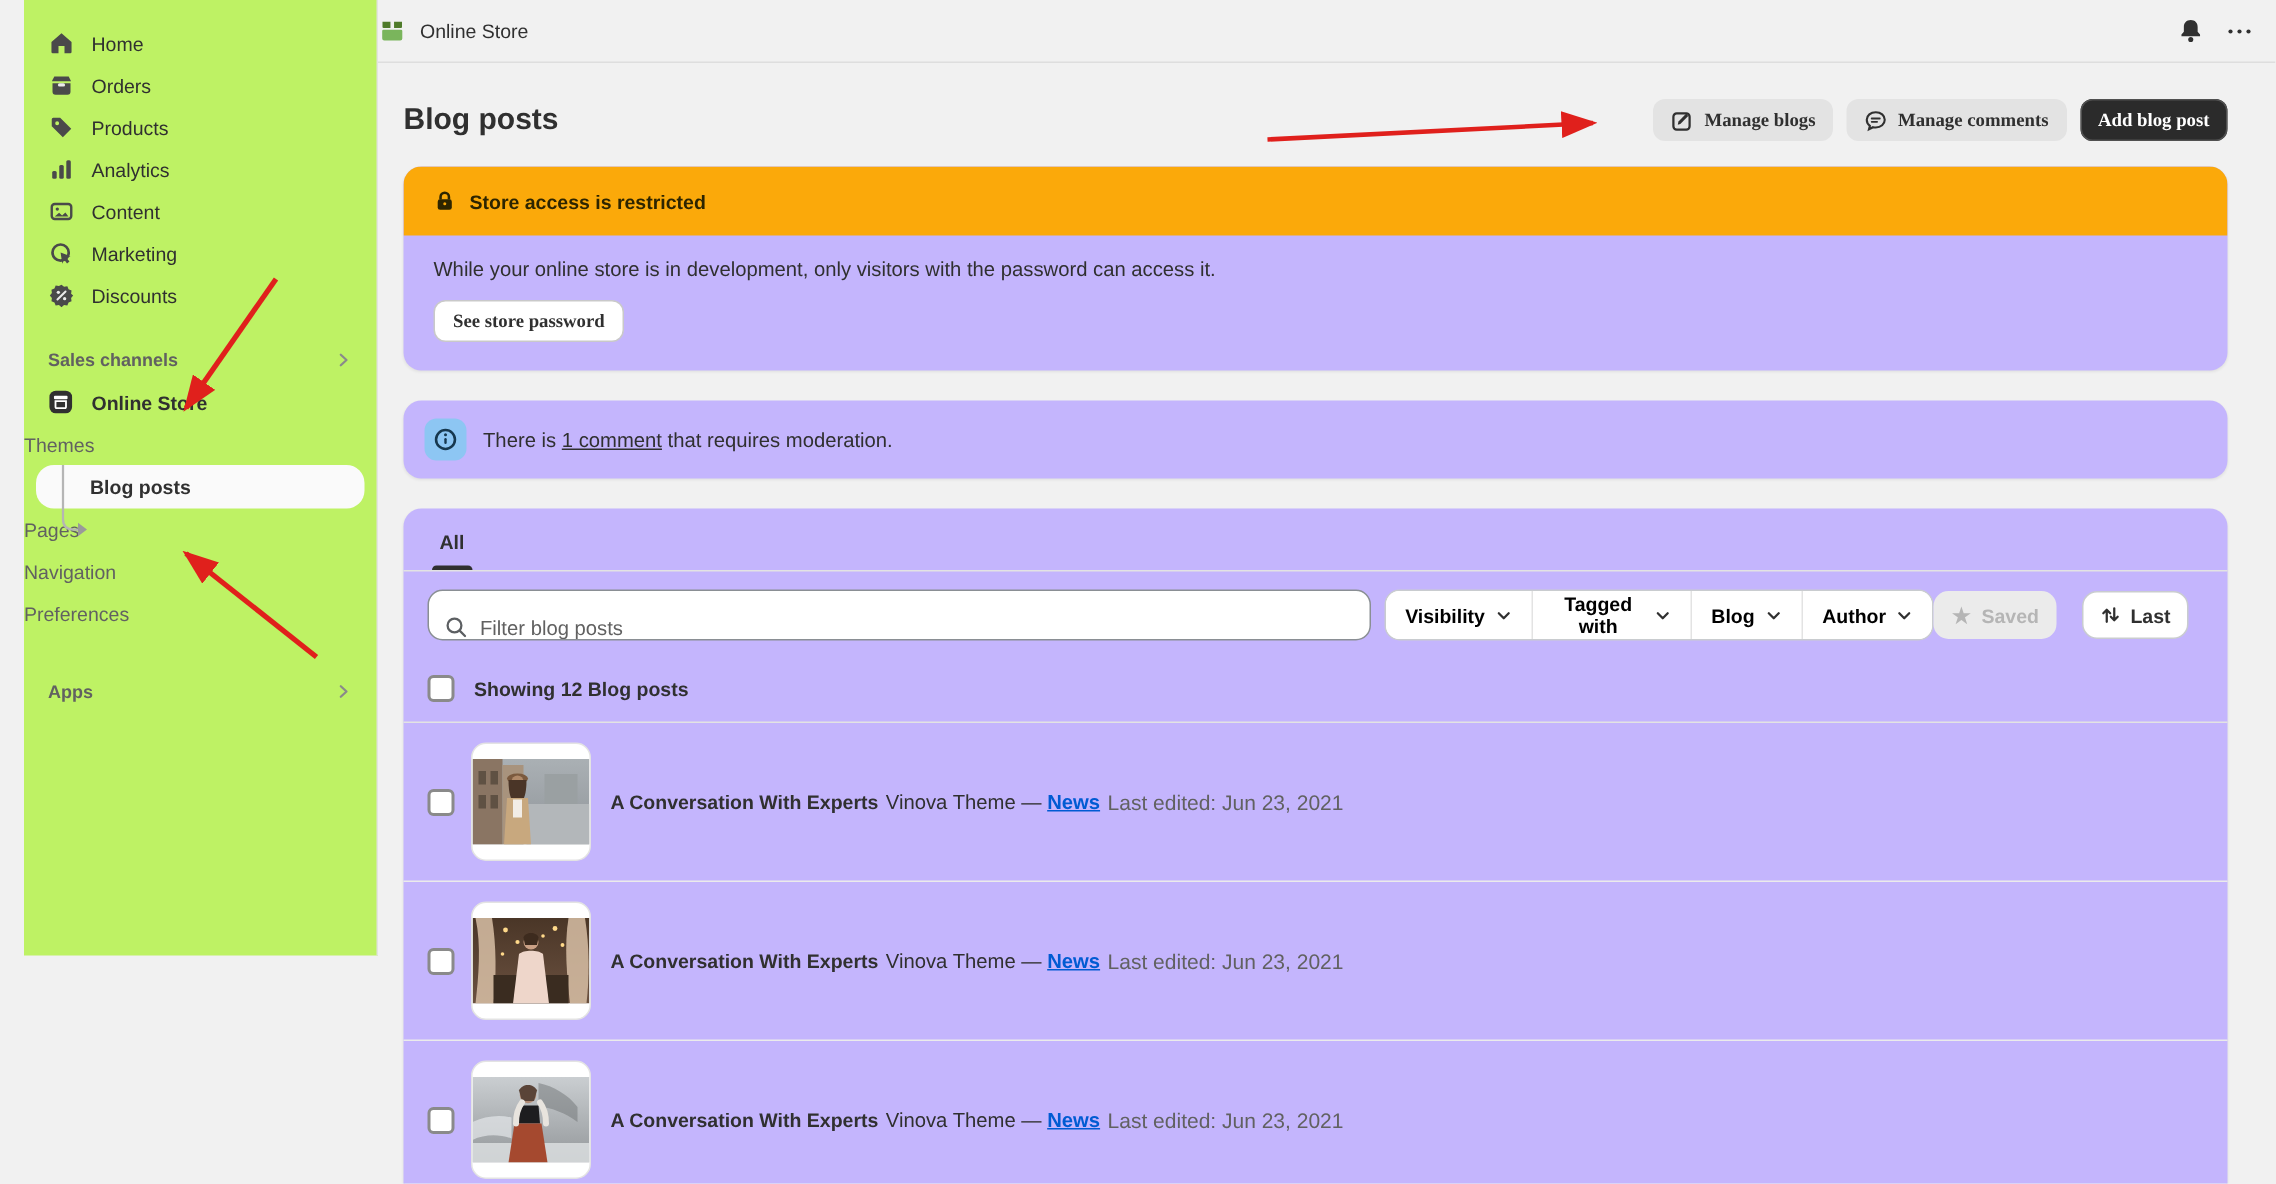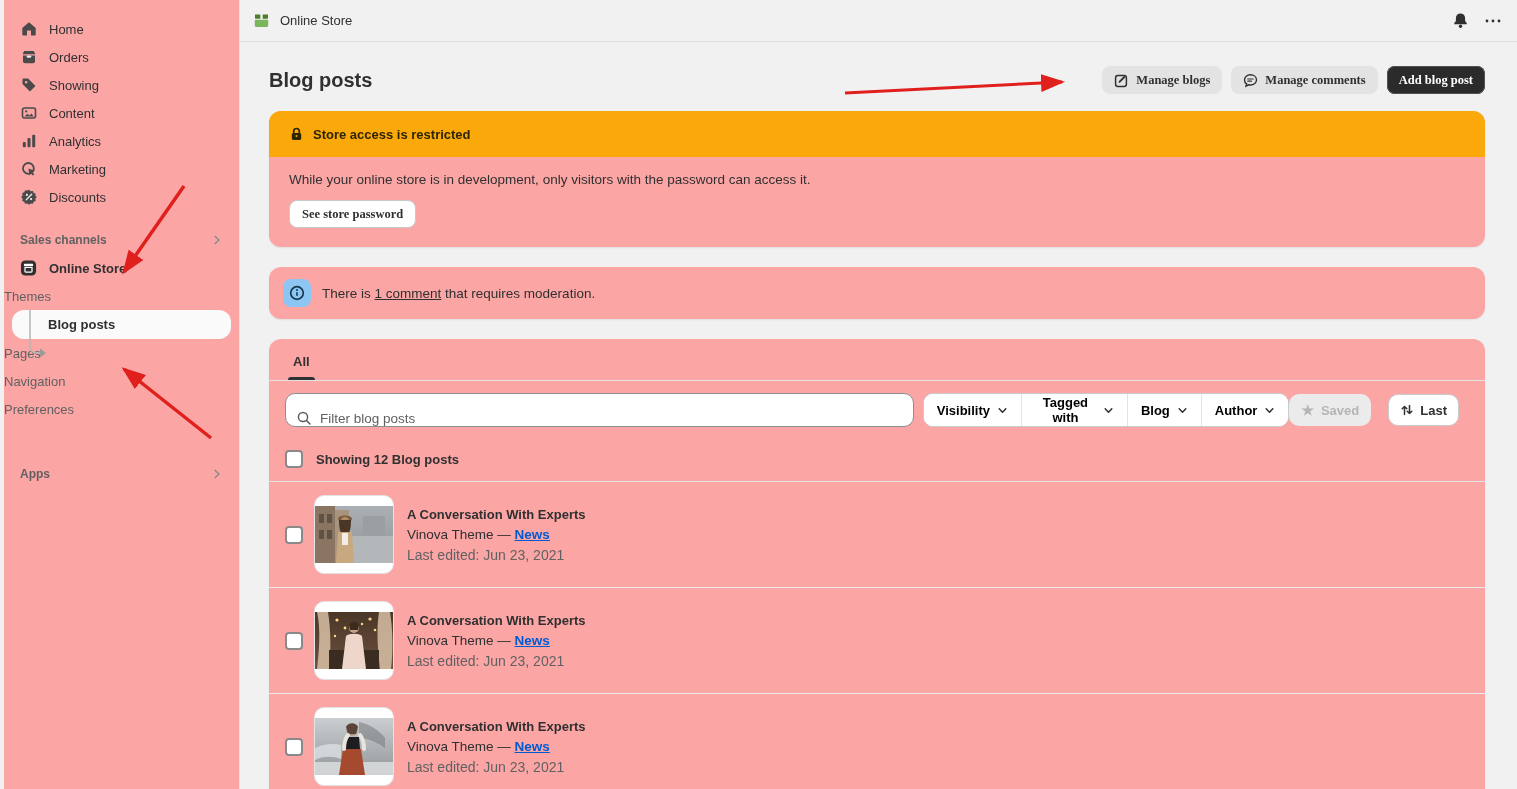--- a/index.html
+++ b/index.html
@@ -5,22 +5,22 @@
   * { box-sizing: border-box; margin: 0; padding: 0; }
   html,body { width:1517px; height:789px; overflow:hidden; }
   body {
     font-family: "Liberation Sans", sans-serif;
     font-size: 13px; color:#303030; background:#f1f1f1; position:relative;
   }
   svg { display:block; }
 
   
   .sidebar {
-    position:absolute; left:4px; top:0; width:236px; height:789px;
-    background:#fca5a5; border-right:1px solid #e2e2e2; padding-top:15px; z-index:2;
+    position:absolute; left:16px; top:0; width:236px; height:637px;
+    background:#bef264; border-right:1px solid #e2e2e2; padding-top:15px; z-index:2;
   }
   .nav-item { display:flex; align-items:center; height:28px; padding:0 16px; gap:12px;
     font-weight:bold; font-size:13px; color:#303030; cursor:pointer; }
   .nav-item .label { font-weight:500; }
   .nav-icon { width:17px; height:17px; flex:none; display:flex; align-items:center; justify-content:center; color:#4a4a4a; }
   .section-header { display:flex; align-items:center; justify-content:space-between; height:28px;
     padding:0 16px; margin-top:15px; font-size:12px; font-weight:bold; color:#616161; cursor:pointer; }
   .sub-item { display:flex; align-items:center; height:28px; 
     color:#616161; font-size:13px; cursor:pointer; }
   .sub-selected { position:relative; margin:0 8px; height:29px; padding-left:36px;
@@ -38,21 +38,21 @@
   .content { padding:0 32px; }
   .title-row { display:flex; align-items:center; margin-top:22px; height:32px; }
   .page-title { font-size:20px; font-weight:bold; color:#303030; }
   .title-actions { margin-left:auto; display:flex; align-items:center; gap:9px; }
   .btn { border:none; display:inline-flex; align-items:center; gap:7px; height:28px;
     padding:0 12px; border-radius:8px; font-family:Liberation Serif, serif; font-size:12.5px; font-weight:bold; cursor:pointer; }
   .btn-light { background:#e3e3e3; color:#303030; }
   .btn-dark  { background:#2b2b2b; color:#ffffff; box-shadow:inset 0 0 0 1px #515151; }
   .btn-white { background:#ffffff; color:#303030; border:1px solid #c9c9c9; }
 
-  .card { background:#fca5a5; border-radius:12px; box-shadow:0 1px 2px rgba(0,0,0,.07); }
+  .card { background:#c4b5fd; border-radius:12px; box-shadow:0 1px 2px rgba(0,0,0,.07); }
 
   .warn-card { margin-top:15px; overflow:hidden; }
   .warn-head { background:#FBA90A; height:46px; display:flex; align-items:center; gap:9px;
     padding:0 20px; font-weight:bold; font-size:13px; color:#2d2500; }
   .warn-body { padding:15px 20px 19px; font-size:13.5px; }
   .warn-body p { margin-bottom:13px; }
 
   .info-card { margin-top:20px; display:flex; align-items:center; gap:11px; padding:12px 14px; font-size:13.5px; }
   .info-chip { width:28px; height:28px; border-radius:8px; background:#8dc6f3; flex:none;
     display:flex; align-items:center; justify-content:center; }
@@ -80,21 +80,21 @@
     border:1px solid #c9cccf; display:flex; align-items:center; gap:6px; padding:0 11px;
     font-weight:bold; font-family:inherit; font-size:13px; color:#303030; cursor:pointer; }
 
   .count-row { display:flex; align-items:center; gap:13px; padding:11px 16px 13px; border-bottom:1px solid #e3e3e3;text-align:right; }
   .count-label { font-weight:bold; font-size:13px; }
   .checkbox { width:18px; height:18px; border:2px solid #8a8a8a; border-radius:4px; background:#fff; flex:none; cursor:pointer; }
 
   .post-row { display:flex; align-items:center; padding:13px 16px; border-bottom:1px solid #ebebeb; cursor:pointer; }
   .thumb { width:80px; height:79px; margin-left:11px; border:1px solid #e3e3e3; border-radius:10px;
     background:#fff; display:flex; align-items:center; justify-content:center; overflow:hidden; flex:none; }
-  .post-info { margin-left:13px; display:flex; flex-direction:column; gap:5px; }
+  .post-info { margin-left:13px; display:flex; flex-direction:row; gap:5px; }
   .post-title { font-weight:bold; font-size:13px; }
   .post-sub { font-size:13.5px; }
   .news-link { color:#005BD3; text-decoration:underline; font-weight:bold; cursor:pointer; }
   .post-date { font-size:14px; color:#616161; }
 
   .annotations { position:absolute; left:0; top:0; z-index:100; pointer-events:none; }
 </style>
 </head>
 <body>
 
@@ -116,41 +116,41 @@
         </svg>
     </span>
     <span class="label">Orders</span>
   </div>
   <div class="nav-item">
     <span class="nav-icon">
       <svg width="16" height="16" viewBox="0 0 16 16">
           <path fill-rule="evenodd" d="M1.5 2.5A1 1 0 0 1 2.5 1.5h4.6l7.4 7.4-5.6 5.6-7.4-7.4Zm3.6 1.4a1.3 1.3 0 1 0 0 2.6 1.3 1.3 0 0 0 0-2.6Z" fill="#4a4a4a"></path>
         </svg>
     </span>
-    <span class="label">Showing</span>
+    <span class="label">Products</span>
+  </div>
+  <div class="nav-item">
+    <span class="nav-icon">
+      <svg width="16" height="16" viewBox="0 0 16 16">
+          <rect x="1.8" y="9" width="3" height="5.2" rx="1" fill="#4a4a4a"></rect>
+          <rect x="6.5" y="5" width="3" height="9.2" rx="1" fill="#4a4a4a"></rect>
+          <rect x="11.2" y="1.8" width="3" height="12.4" rx="1" fill="#4a4a4a"></rect>
+        </svg>
+    </span>
+    <span class="label">Analytics</span>
   </div>
   <div class="nav-item">
     <span class="nav-icon">
       <svg width="16" height="16" viewBox="0 0 16 16">
           <rect x="1.5" y="3" width="13" height="10" rx="2" fill="none" stroke="#4a4a4a" stroke-width="1.6"></rect>
           <circle cx="5.2" cy="6.4" r="1.1" fill="#4a4a4a"></circle>
           <path d="M3.5 11.4 6.4 8.8l2 1.8 2.2-2 2 2.8Z" fill="#4a4a4a"></path>
         </svg>
     </span>
     <span class="label">Content</span>
-  </div>
-  <div class="nav-item">
-    <span class="nav-icon">
-      <svg width="16" height="16" viewBox="0 0 16 16">
-          <rect x="1.8" y="9" width="3" height="5.2" rx="1" fill="#4a4a4a"></rect>
-          <rect x="6.5" y="5" width="3" height="9.2" rx="1" fill="#4a4a4a"></rect>
-          <rect x="11.2" y="1.8" width="3" height="12.4" rx="1" fill="#4a4a4a"></rect>
-        </svg>
-    </span>
-    <span class="label">Analytics</span>
   </div>
   <div class="nav-item">
     <span class="nav-icon">
       <svg width="16" height="16" viewBox="0 0 16 16">
           <circle cx="7.4" cy="7.4" r="5.4" fill="none" stroke="#4a4a4a" stroke-width="1.8"></circle>
           <path d="M7.4 7.4l6.6 2.4-2.7 1.1 2 2.5-1.6 1.2-2-2.6-1.2 2.8Z" fill="#4a4a4a"></path>
         </svg>
     </span>
     <span class="label">Marketing</span>
   </div>
@@ -194,21 +194,21 @@
   <div class="sub-item">
     <span>Pages</span>
   </div>
   <div class="sub-item">
     <span>Navigation</span>
   </div>
   <div class="sub-item">
     <span>Preferences</span>
   </div>
 
-  <div class="section-header" style="margin-top:37px;">
+  <div class="section-header" style="margin-top:24px;">
     <span>Apps</span>
     <span>
       <svg width="12" height="12" viewBox="0 0 12 12">
           <path d="M4.2 2.5 8 6l-3.8 3.5" fill="none" stroke="#8a8a8a" stroke-width="1.5" stroke-linecap="round" stroke-linejoin="round"></path>
         </svg>
     </span>
   </div>
 
   <svg class="sidebar-connector" width="60" height="420" viewBox="0 0 60 420">
     <path d="M26 310 V346 Q26 353 33 353 H37" fill="none" stroke="#b5b5b5" stroke-width="1.5"></path>

